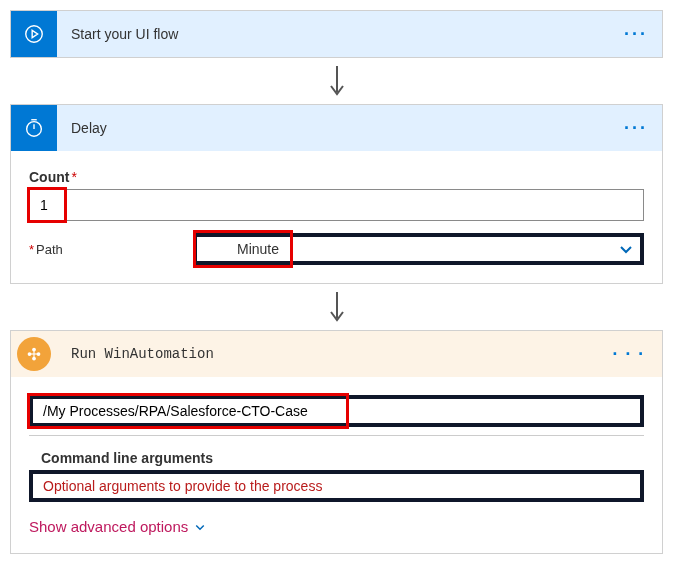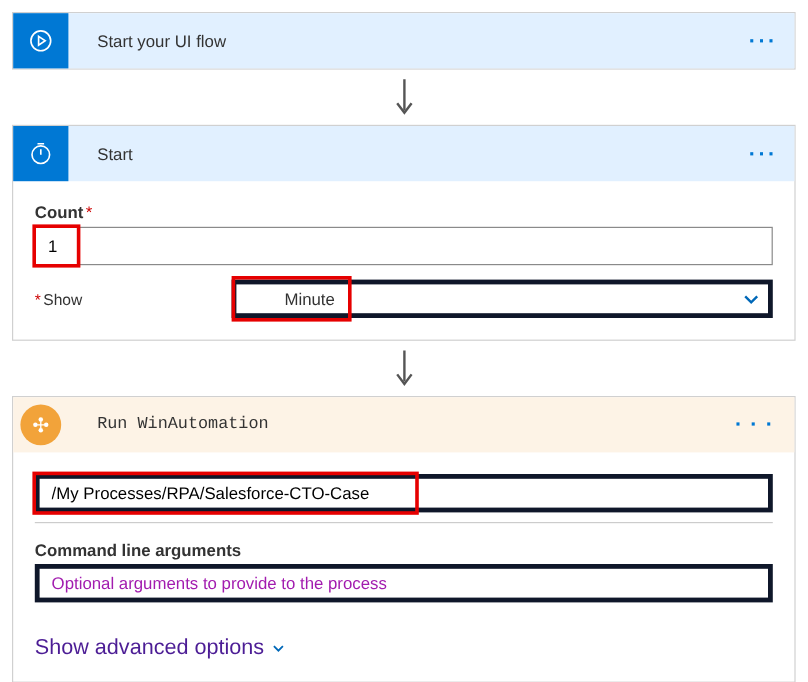--- a/index.html
+++ b/index.html
@@ -29,21 +29,21 @@
     width: 46px;
     height: 46px;
     display: flex;
     align-items: center;
     justify-content: center;
     color: #fff;
   }
   .icon-box.blue { background: #0078d4; }
   .icon-box.orange { background: #f2a33a; border-radius: 50%; width: 34px; height: 34px; margin: 6px; }
   .icon-wrap-orange { width:46px; display:flex; align-items:center; justify-content:center;}
-  .header-title { flex: 1; padding-left: 24px; color: #333; }
+  .header-title { flex: 1; padding-left: 14px; color: #333; }
   .ellipsis {
     color: #0078d4;
     font-size: 18px;
     letter-spacing: 2px;
     cursor: pointer;
     font-weight: bold;
   }
   .body { padding: 18px 18px; }
   .field-label { font-weight: 600; font-size: 14px; margin-bottom: 4px; }
   .req::after { content: "*"; color: #c00; margin-left: 2px; font-weight: normal;}
@@ -70,23 +70,23 @@
   .arrow-down {
     display: flex; justify-content: center; padding: 6px 0;
   }
   .arrow-down svg { stroke: #555; }
   .count-input {
     width: 100%; border:1px solid #8a8a8a; height:32px; padding:4px 10px; font-size:14px; font-family:inherit;
   }
   .unit-hl {
     border:3px solid #e60000; position:absolute; left:0; top:-3px; height:38px; width:100px; pointer-events:none;
   }
-  .show-adv { color:#4c1d95; font-size:18px; cursor:pointer; margin-top:27px; display:flex; align-items:center; gap:6px;}
+  .show-adv { color:#be185d; font-size:15px; cursor:pointer; margin-top:16px; display:flex; align-items:center; gap:6px;}
   .sep-line { border-top:1px solid #ccc; margin-top:8px; }
-  .cmd-label { font-weight:600; font-size:14px; margin-top:14px; margin-bottom:4px;}
+  .cmd-label { font-weight:600; font-size:14px; margin-top:14px; margin-bottom:4px;margin-left:12px;}
   .pp-input-wrap { position:relative; }
   .pp-hl { position:absolute; left:-2px; top:-2px; height:36px; width:322px; border:3px solid #e60000; pointer-events:none; }
 </style>
 </head>
 <body>
 
 <div class="card">
   <div class="header blue">
     <div class="icon-box blue">
       <svg width="22" height="22" viewBox="0 0 24 24" fill="none" stroke="#fff" stroke-width="1.5">
@@ -108,31 +108,31 @@
 
 <div class="card">
   <div class="header blue">
     <div class="icon-box blue">
       <svg width="22" height="22" viewBox="0 0 24 24" fill="none" stroke="#fff" stroke-width="1.5">
         <circle cx="12" cy="13" r="8"></circle>
         <line x1="12" y1="13" x2="12" y2="8"></line>
         <line x1="9" y1="3" x2="15" y2="3"></line>
       </svg>
     </div>
-    <div class="header-title">Start</div>
+    <div class="header-title">Delay</div>
     <div class="ellipsis">···</div>
   </div>
   <div class="body">
     <div class="field-label req">Count</div>
     <div style="position:relative;">
       <input class="count-input" value="1" style="">
       <div style="position:absolute; left:-2px; top:-2px; width:40px; height:36px; border:3px solid #e60000; pointer-events:none;"></div>
     </div>
     <div class="row">
-      <div class="lbl req-before">Show</div>
+      <div class="lbl req-before">Path</div>
       <div class="select-wrap">
         <div class="select">
           <span>Minute</span>
         </div>
         <span class="chev">
           <svg width="16" height="16" viewBox="0 0 16 16" fill="none" stroke="#0068b8" stroke-width="2">
               <path d="M3 6 L8 11 L13 6"></path>
             </svg>
         </span>
         <div class="unit-hl"></div>
@@ -166,21 +166,21 @@
     <div class="ellipsis">···</div>
   </div>
   <div class="body">
     <div class="pp-input-wrap">
       <input class="text" value="/My Processes/RPA/Salesforce-CTO-Case" style="">
       <div class="pp-hl"></div>
     </div>
     <div class="sep-line"></div>
     <div class="cmd-label">Command line arguments</div>
     <div class="readonly">
-      <span style="color:#a21caf;">Optional arguments to provide to the process</span>
+      <span style="color:#b91c1c;">Optional arguments to provide to the process</span>
     </div>
     <div class="show-adv">
       <span>Show advanced options</span>
       <svg width="12" height="12" viewBox="0 0 16 16" fill="none" stroke="#0068b8" stroke-width="2">
           <path d="M3 6 L8 11 L13 6"></path>
         </svg>
     </div>
   </div>
 </div>
 

